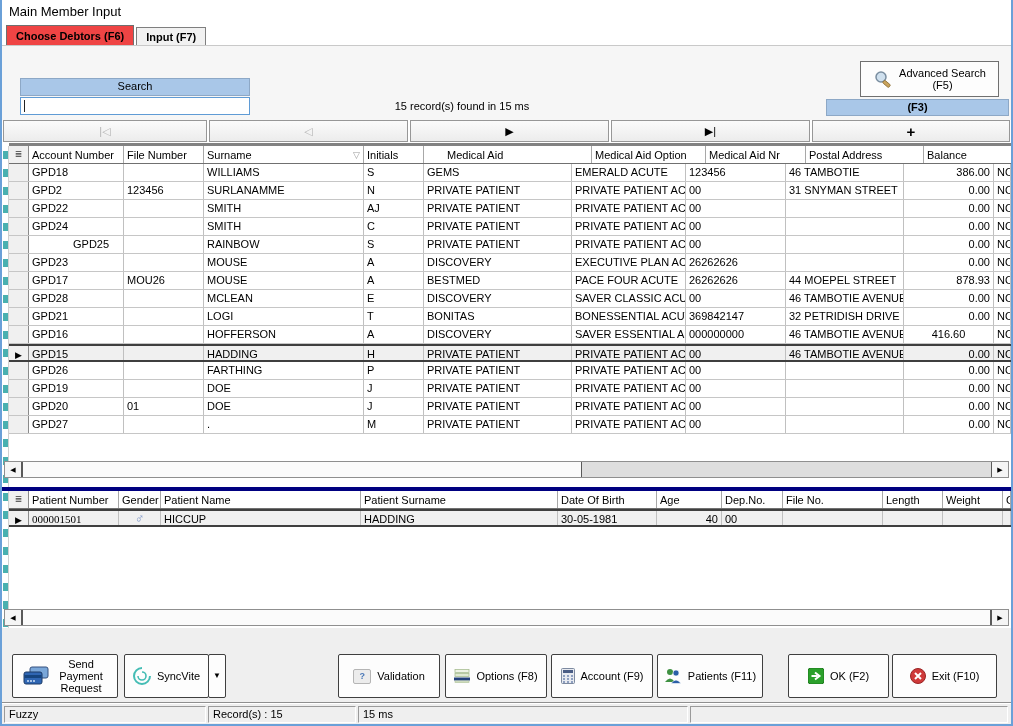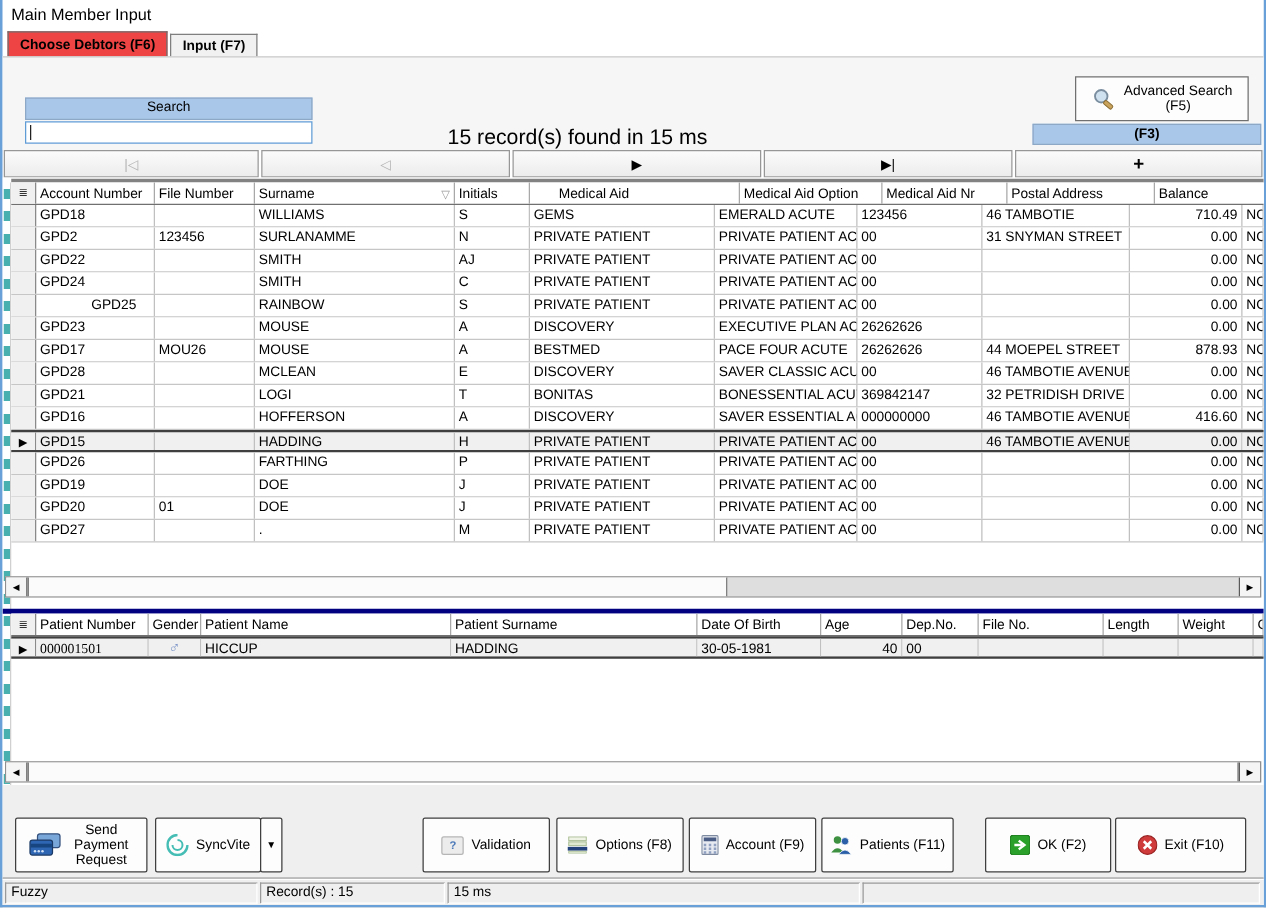--- a/index.html
+++ b/index.html
@@ -14,21 +14,21 @@
   .tab{font-size:11px;font-weight:bold;border:1px solid #7f7f7f;border-bottom:none;
        padding:0 9px;line-height:18px;background:#f1f1f1;margin-right:2px;}
   .tab.active{background:#ef4444;line-height:20px;border-color:#6f6f6f;}
   #topsec{left:0;top:45px;width:1009px;height:75px;background:#f6f6f6;border-top:1px solid #c9c9c9;}
   .bluebar{background:#a9c7e8;border:1px solid #8da8c6;text-align:center;font-size:11px;line-height:15px;}
   #searchhdr{left:18px;top:78px;width:230px;height:18px;}
   #searchwrap{left:18px;top:97px;width:230px;height:18px;border:1px solid #5f9bd5;background:#fff;}
   #searchinput{position:absolute;left:0;top:0;width:100%;height:100%;border:none;outline:none;
        font-family:"Liberation Sans",sans-serif;font-size:11px;padding:0 0 0 4px;box-sizing:border-box;background:transparent;}
   #caret{position:absolute;left:3px;top:2px;width:1px;height:12px;background:#222;}
-  #results{left:330px;top:100px;width:260px;text-align:center;font-size:17px;}
+  #results{left:330px;top:100px;width:260px;text-align:center;font-size:11px;}
   #advbtn{left:858px;top:61px;width:139px;height:36px;background:#fdfdfd;border:1px solid #707070;
        display:flex;align-items:center;justify-content:center;gap:6px;font-size:11px;}
   #advbtn .lines{text-align:center;line-height:12px;}
   #f3bar{left:824px;top:99px;width:183px;height:17px;font-weight:bold;}
   
   #navbar{left:1px;top:120px;width:1007px;height:22px;display:flex;gap:2px;}
   .navbtn{background:linear-gradient(#fbfbfb,#ececec);border:1px solid #979797;
        display:flex;align-items:center;justify-content:center;font-size:11px;height:22px;box-sizing:border-box;}
   .navbtn.dis{color:#b4b4b4;}
   .navbtn.add{font-size:15px;font-weight:bold;}
@@ -166,21 +166,21 @@
         <div class="grow">
           <div class="gcell sel-col"></div>
           <div class="gcell" style="width: 95px;">GPD18</div>
           <div class="gcell" style="width: 80px;"></div>
           <div class="gcell" style="width: 160px;">WILLIAMS</div>
           <div class="gcell" style="width: 60px;">S</div>
           <div class="gcell" style="width: 148px;">GEMS</div>
           <div class="gcell" style="width: 114px;">EMERALD ACUTE</div>
           <div class="gcell" style="width: 100px;">123456</div>
           <div class="gcell" style="width: 118px;">46 TAMBOTIE</div>
-          <div class="gcell tr" style="width: 90px;">710.49</div>
+          <div class="gcell tr" style="width: 90px;">386.00</div>
           <div class="gcell" style="flex: 1 1 0%;">NO</div>
         </div>
         <div class="grow">
           <div class="gcell sel-col"></div>
           <div class="gcell" style="width: 95px;">GPD2</div>
           <div class="gcell" style="width: 80px;">123456</div>
           <div class="gcell" style="width: 160px;">SURLANAMME</div>
           <div class="gcell" style="width: 60px;">N</div>
           <div class="gcell" style="width: 148px;">PRIVATE PATIENT</div>
           <div class="gcell" style="width: 114px;">PRIVATE PATIENT ACUTE</div>
@@ -283,21 +283,21 @@
         <div class="grow">
           <div class="gcell sel-col"></div>
           <div class="gcell" style="width: 95px;">GPD16</div>
           <div class="gcell" style="width: 80px;"></div>
           <div class="gcell" style="width: 160px;">HOFFERSON</div>
           <div class="gcell" style="width: 60px;">A</div>
           <div class="gcell" style="width: 148px;">DISCOVERY</div>
           <div class="gcell" style="width: 114px;">SAVER ESSENTIAL ACUTE</div>
           <div class="gcell" style="width: 100px;">000000000</div>
           <div class="gcell" style="width: 118px;">46 TAMBOTIE AVENUE</div>
-          <div class="gcell tr" style="width: 90px;">416.60</div>
+          <div class="gcell tr" style="width: 90px; text-align: center;">416.60</div>
           <div class="gcell" style="flex: 1 1 0%;">NO</div>
         </div>
         <div class="grow sel">
           <div class="gcell sel-col"><span class="marker">▶</span></div>
           <div class="gcell" style="width: 95px;">GPD15</div>
           <div class="gcell" style="width: 80px;"></div>
           <div class="gcell" style="width: 160px;">HADDING</div>
           <div class="gcell" style="width: 60px;">H</div>
           <div class="gcell" style="width: 148px;">PRIVATE PATIENT</div>
           <div class="gcell" style="width: 114px;">PRIVATE PATIENT ACUTE</div>

